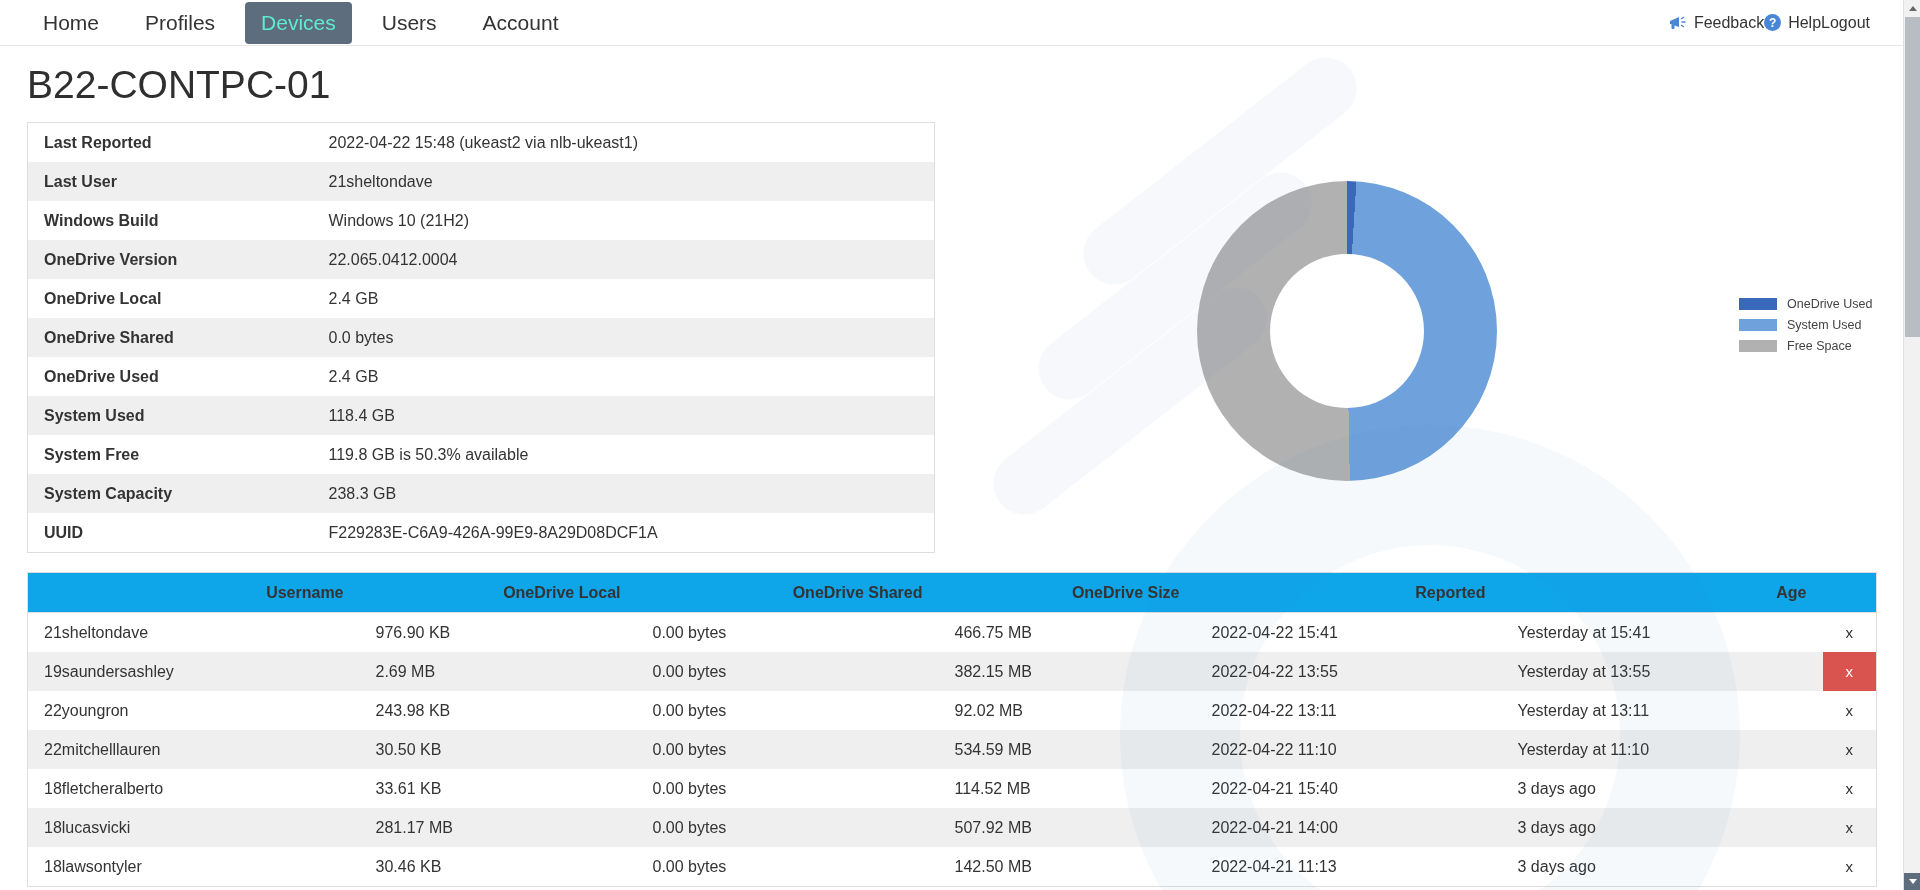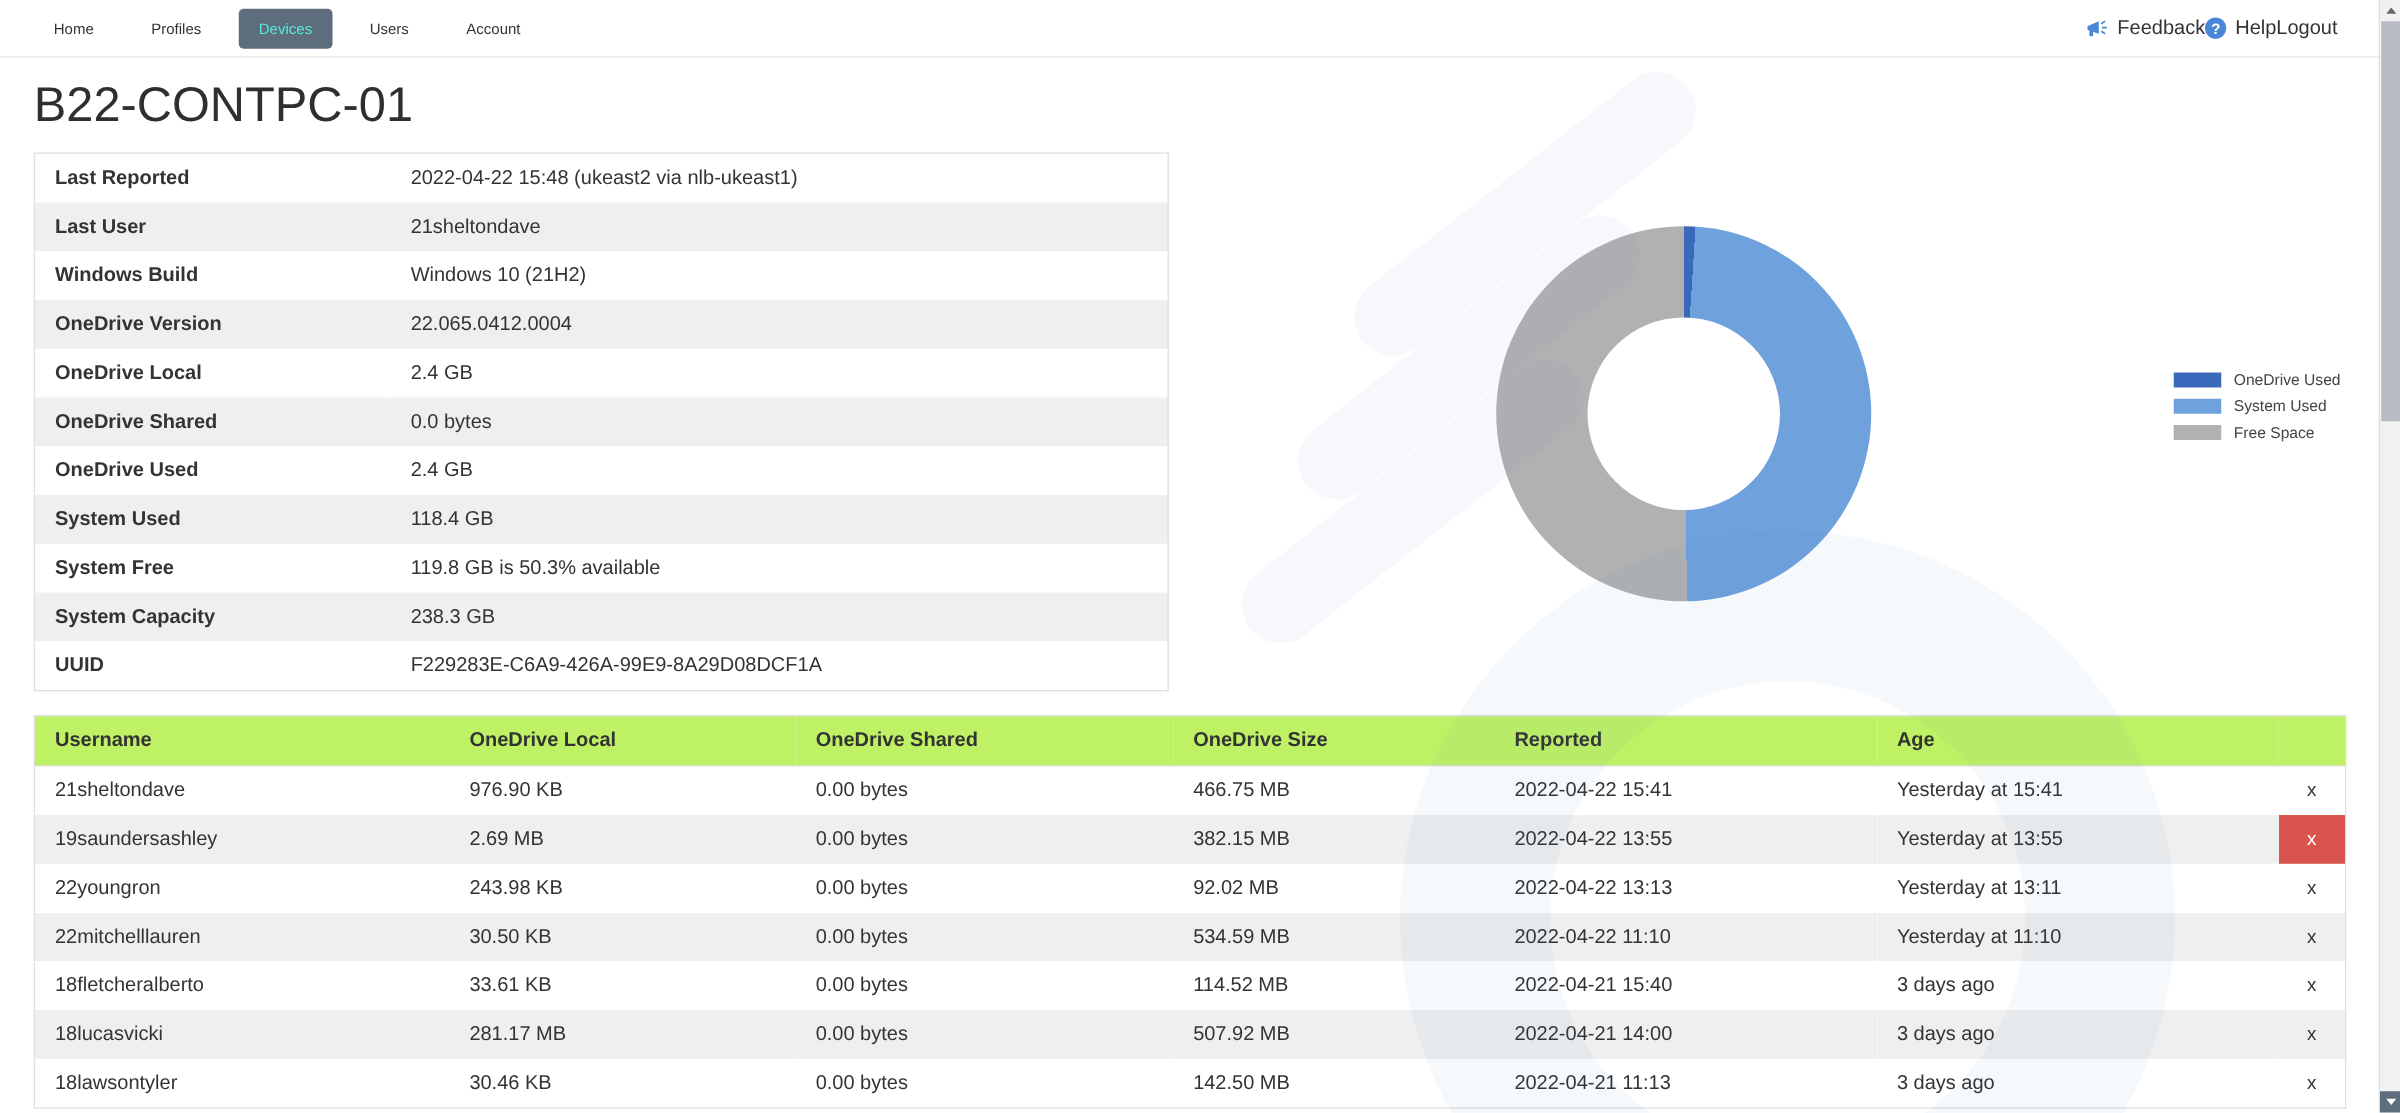--- a/index.html
+++ b/index.html
@@ -2,21 +2,21 @@
 <html><head>
 <meta charset="utf-8">
 <style>
   * { box-sizing: border-box; margin: 0; padding: 0; }
   html, body { width: 1920px; height: 890px; overflow: hidden; background: #ffffff;
     font-family: "Liberation Sans", "DejaVu Sans", sans-serif; color: #333; }
   
   .navbar { position: relative; z-index: 3; height: 46px; display: flex; align-items: center;
     padding: 0 50px 0 27px; border-bottom: 1px solid #e6e6e6; background: #fff; }
   .nav-left { display: flex; align-items: center; gap: 14px; }
-  .nav-item { font-size: 12px; color: #333; padding: 9px 16px; border-radius: 4px; cursor: pointer; }
+  .nav-item { font-size: 21px; color: #333; padding: 9px 16px; border-radius: 4px; cursor: pointer; }
   .nav-item.active { background: #5d6d7d; color: #5eead4; }
   .nav-right { margin-left: auto; display: flex; align-items: center; }
   .nav-link { font-size: 16px; color: #333; cursor: pointer; display: flex; align-items: center; gap: 7px; }
   .icon-megaphone { width: 18px; height: 16px; display: inline-block; }
   .icon-help { width: 17px; height: 17px; border-radius: 50%; background: #4a86d8; color: #fff;
     font-size: 12px; font-weight: bold; display: inline-flex; align-items: center; justify-content: center; }
   
   .page-title { position: relative; z-index: 3; font-size: 39px; font-weight: 400; color: #2f2f2f;
     margin: 17px 0 15px 27px; }
   
@@ -30,22 +30,22 @@
   .donut { position: absolute; left: 257px; top: 51px; width: 300px; height: 300px; border-radius: 50%; }
   .donut-hole { position: absolute; left: 73px; top: 73px; width: 154px; height: 154px;
     border-radius: 50%; background: #fff; }
   .legend { position: absolute; left: 799px; top: 167px; display: flex; flex-direction: column; gap: 7px; }
   .legend-item { display: flex; align-items: center; gap: 10px; }
   .legend-swatch { width: 38px; height: 12px; display: inline-block; }
   .legend-label { font-size: 12.5px; color: #444; white-space: nowrap; }
   
   .usage-table { position: relative; z-index: 1; margin: 19px 0 0 27px; width: 1849px;
     border-collapse: collapse; border: 1px solid #dedede; font-size: 16px; table-layout: fixed; }
-  .usage-table th { font-weight: bold; text-align: left; padding: 10px 16px; line-height: 19px;
-    background: #bef264; border-bottom: 1px solid #dedede; }
+  .usage-table th { font-weight: bold; text-align: right; padding: 10px 16px; line-height: 19px;
+    background: #0ea5e9; border-bottom: 1px solid #dedede; }
   .usage-table td { padding: 10px 16px; line-height: 19px; overflow: hidden; white-space: nowrap; }
   .usage-table tbody tr:nth-child(even) { background: #efefef; }
   .x-cell { text-align: center; padding: 10px 0 !important; font-size: 15px; cursor: pointer; }
   .x-cell.danger { background: #d9534f; color: #fff; }
   
   .watermark { position: absolute; inset: 0; z-index: 2; pointer-events: none; }
   .wm-bar { position: absolute; width: 330px; height: 62px; border-radius: 31px;
     background: rgba(84,130,205,0.055); transform: rotate(-38deg); }
   .wm-ring { position: absolute; left: 1120px; top: 425px; width: 620px; height: 620px;
     border-radius: 50%; border: 120px solid rgba(84,130,205,0.05); }
@@ -251,21 +251,21 @@
         <td>2022-04-22 13:55</td>
         <td>Yesterday at 13:55</td>
         <td class="x-cell danger">x</td>
       </tr>
 
       <tr>
         <td>22youngron</td>
         <td>243.98 KB</td>
         <td>0.00 bytes</td>
         <td>92.02 MB</td>
-        <td>2022-04-22 13:13</td>
+        <td>2022-04-22 13:11</td>
         <td>Yesterday at 13:11</td>
         <td class="x-cell">x</td>
       </tr>
 
       <tr>
         <td>22mitchelllauren</td>
         <td>30.50 KB</td>
         <td>0.00 bytes</td>
         <td>534.59 MB</td>
         <td>2022-04-22 11:10</td>

